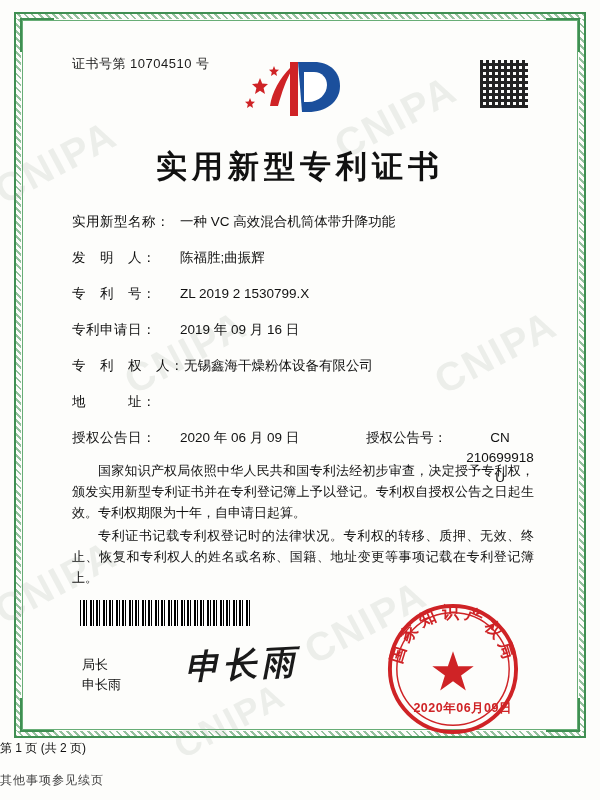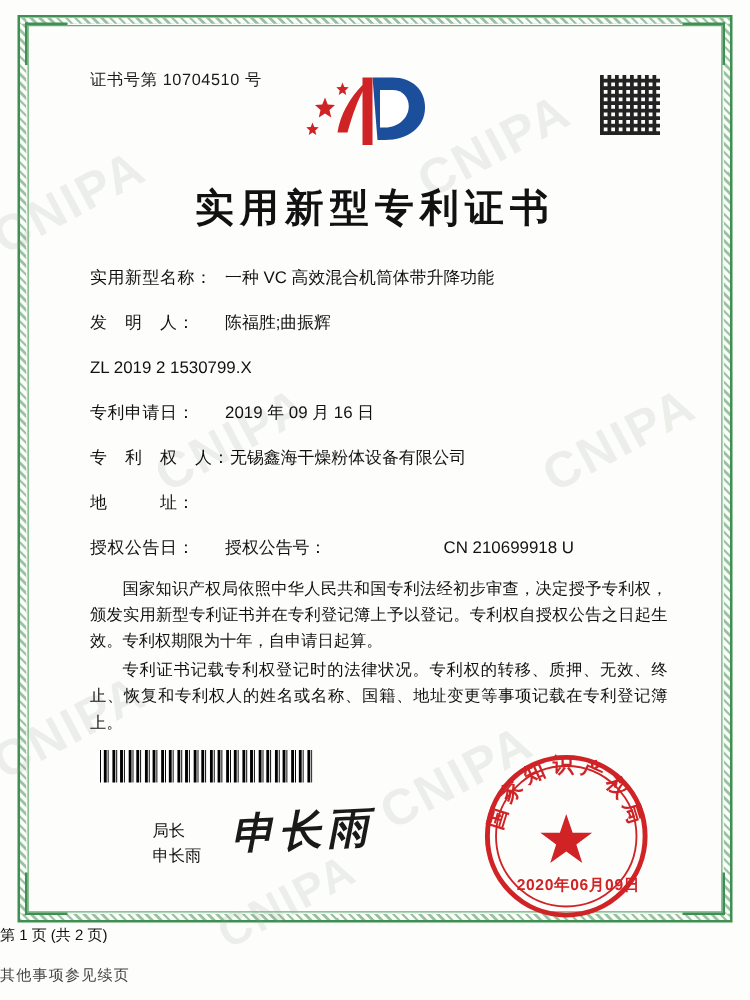--- a/index.html
+++ b/index.html
@@ -197,21 +197,20 @@
   }
 
   
   .sig-label {
     position: absolute;
     left: 82px;
     top: 655px;
     font-size: 13px;
     line-height: 20px;
     color: #111;
-    margin-left: 40px;
   }
   .sig-script {
     position: absolute;
     left: 185px;
     top: 642px;
     font-family: "DejaVu Serif", serif;
     font-size: 34px;
     font-style: italic;
     font-weight: bold;
     color: #1a1a1a;
@@ -300,35 +299,37 @@
   <div class="fields">
     <div class="frow">
       <div class="flabel">实用新型名称：</div>
       <div class="fvalue">一种 VC 高效混合机筒体带升降功能</div>
     </div>
     <div class="frow">
       <div class="flabel">发　明　人：</div>
       <div class="fvalue">陈福胜;曲振辉</div>
     </div>
     <div class="frow">
+      <div class="flabel">专　利　号：</div>
       <div class="fvalue">ZL 2019 2 1530799.X</div>
     </div>
     <div class="frow">
       <div class="flabel">专利申请日：</div>
       <div class="fvalue">2019 年 09 月 16 日</div>
     </div>
     <div class="frow">
       <div class="flabel">专　利　权　人：</div>
       <div class="fvalue">无锡鑫海干燥粉体设备有限公司</div>
     </div>
     <div class="frow">
       <div class="flabel">地　　　址：</div>
     </div>
     <div class="frow two">
       <div class="flabel">授权公告日：</div>
+      <div class="fvalue-a">2020 年 06 月 09 日</div>
       <div class="flabel-b">授权公告号：</div>
       <div class="fvalue-b">CN 210699918 U</div>
     </div>
   </div>
 
   <div class="paras">
     <p>国家知识产权局依照中华人民共和国专利法经初步审查，决定授予专利权，颁发实用新型专利证书并在专利登记簿上予以登记。专利权自授权公告之日起生效。专利权期限为十年，自申请日起算。</p>
     <p>专利证书记载专利权登记时的法律状况。专利权的转移、质押、无效、终止、恢复和专利权人的姓名或名称、国籍、地址变更等事项记载在专利登记簿上。</p>
   </div>
 

